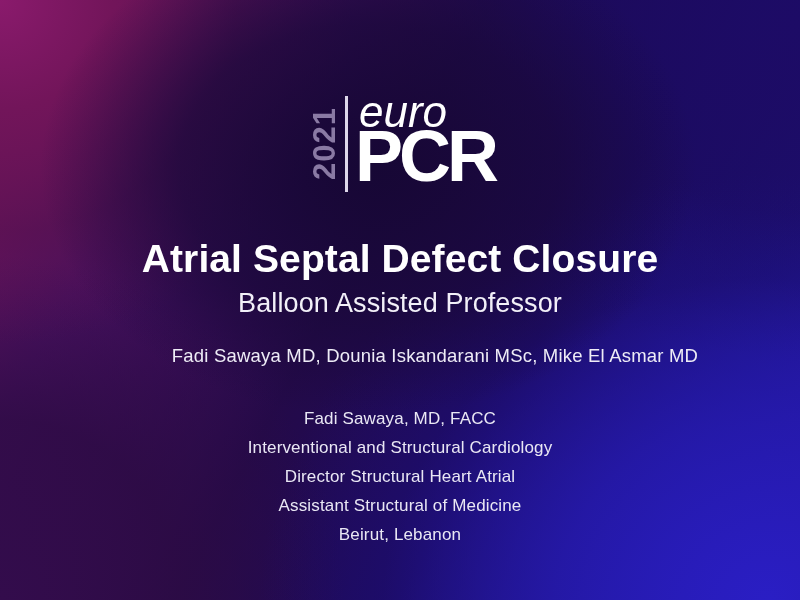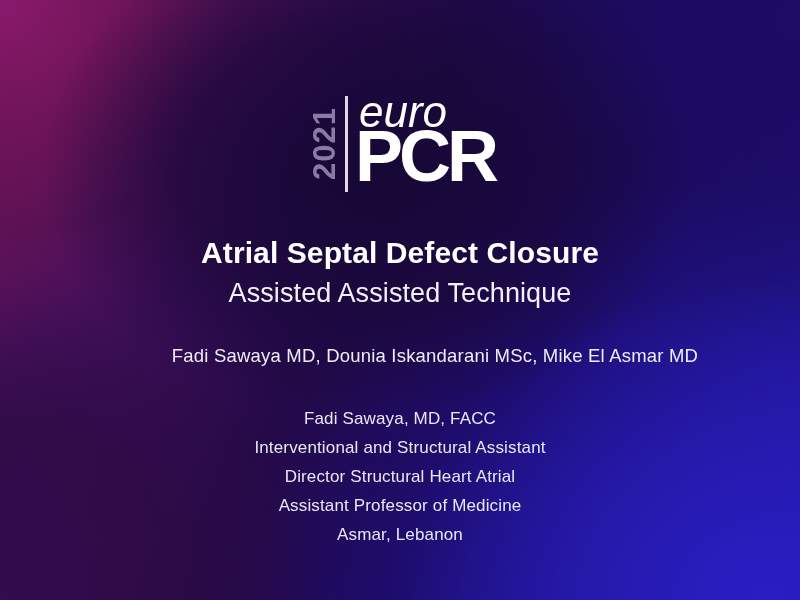--- a/index.html
+++ b/index.html
@@ -96,21 +96,21 @@
 
   
   .title-block {
     position: absolute;
     left: 0;
     top: 236px;
     width: 800px;
     text-align: center;
   }
   .title-main {
-    font-size: 30px;
+    font-size: 39px;
     font-weight: 700;
     color: #ffffff;
     line-height: 1.16;
     letter-spacing: 0.1px;
   }
   .title-sub {
     font-size: 27px;
     font-weight: 400;
     color: #f2f0f8;
     line-height: 1.2;
@@ -159,26 +159,26 @@
     </div>
     <div class="logo-rule"></div>
     <div class="logo-words">
       <div class="logo-euro">euro</div>
       <div class="logo-pcr">PCR</div>
     </div>
   </div>
 
   <div class="title-block">
     <div class="title-main">Atrial Septal Defect Closure</div>
-    <div class="title-sub">Assisted Assisted Technique</div>
+    <div class="title-sub">Balloon Assisted Professor</div>
   </div>
 
   <div class="authors">Fadi Sawaya MD, Dounia Iskandarani MSc, Mike El Asmar MD</div>
 
   <div class="affiliation">
     <div class="affiliation-line">Fadi Sawaya, MD, FACC</div>
-    <div class="affiliation-line">Interventional and Structural Assistant</div>
+    <div class="affiliation-line">Interventional and Structural Cardiology</div>
     <div class="affiliation-line">Director Structural Heart Atrial</div>
-    <div class="affiliation-line">Assistant Professor of Medicine</div>
-    <div class="affiliation-line">Asmar, Lebanon</div>
+    <div class="affiliation-line">Assistant Structural of Medicine</div>
+    <div class="affiliation-line">Beirut, Lebanon</div>
   </div>
 
 </div>
 
 </body></html>

